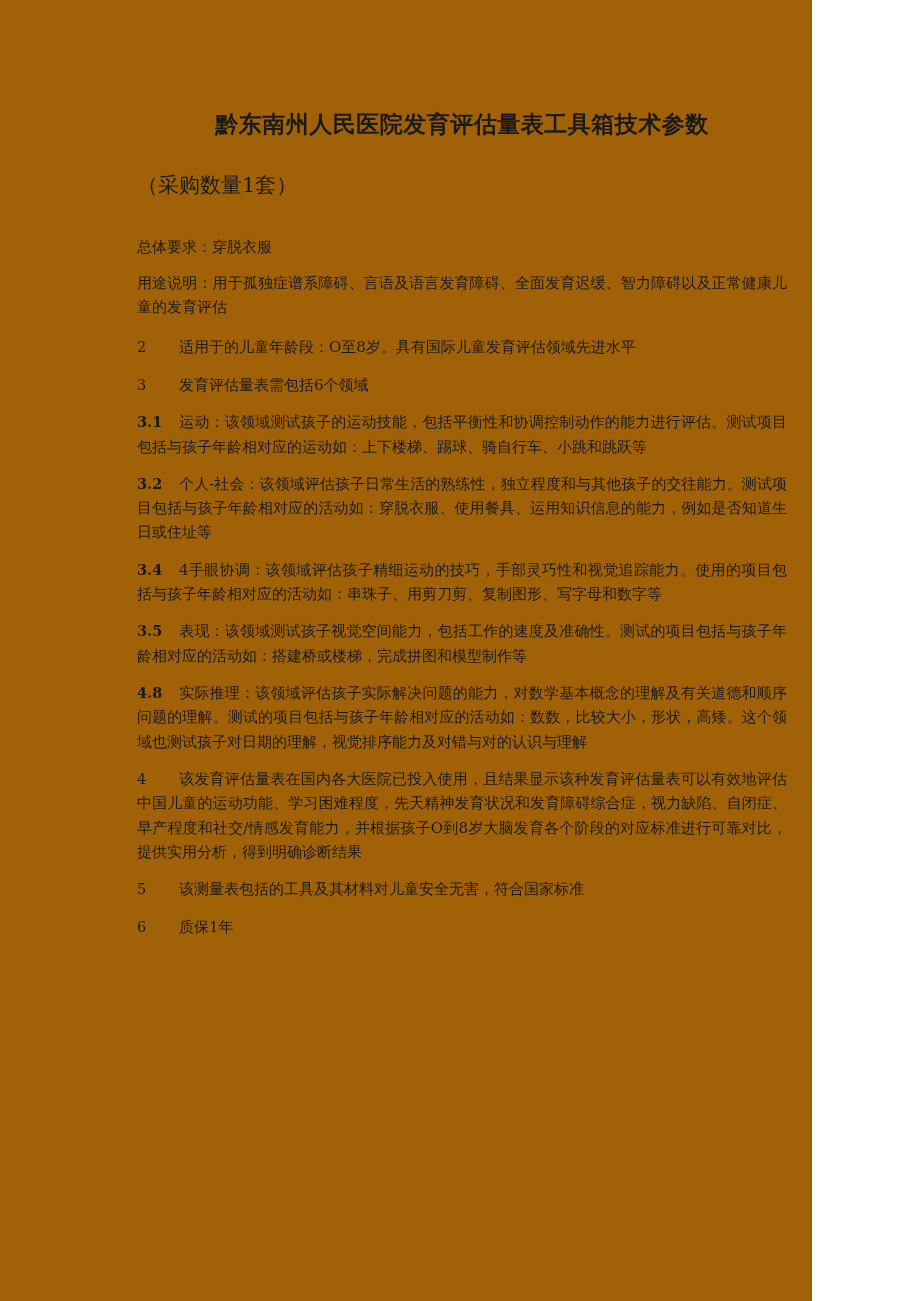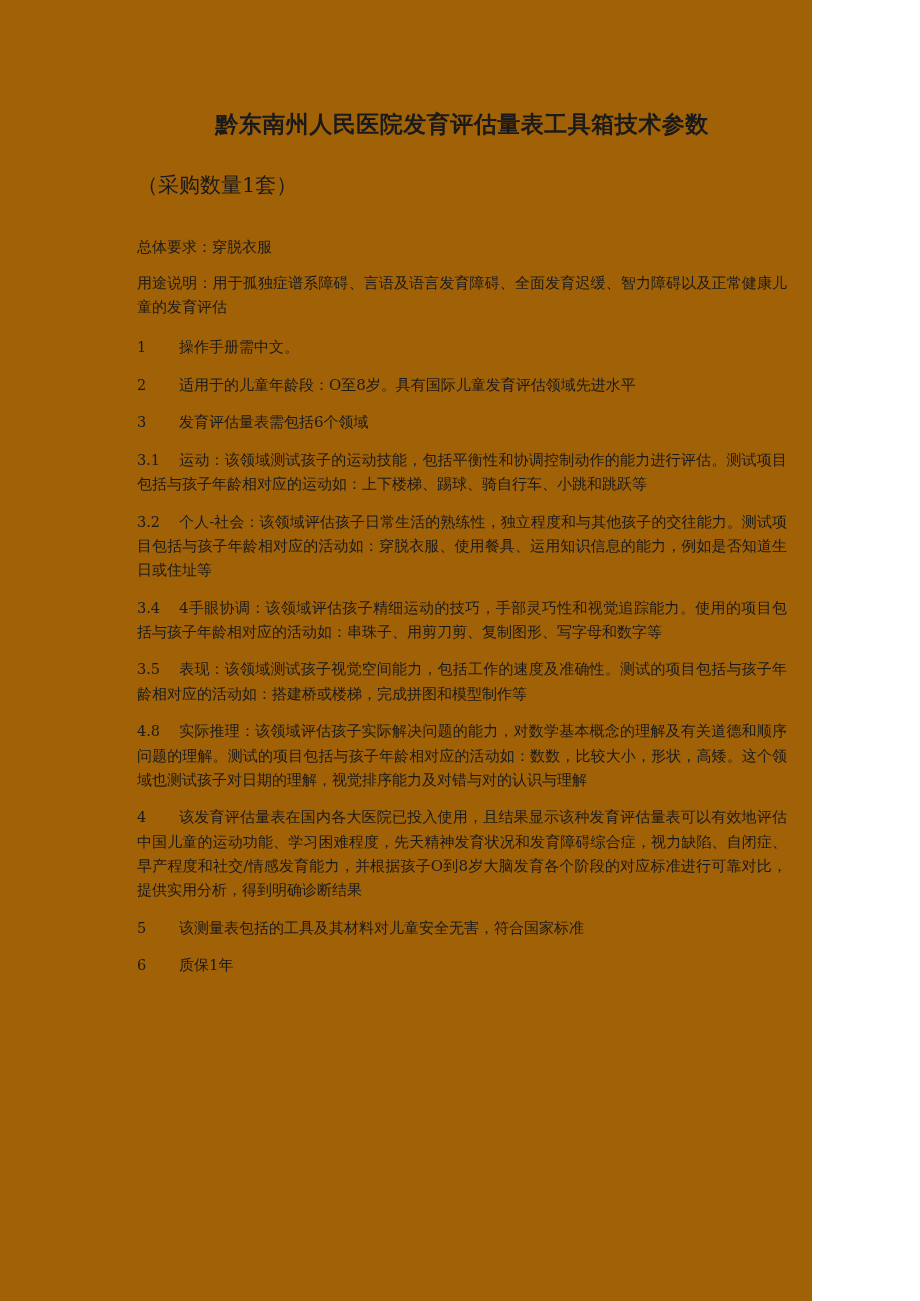--- a/index.html
+++ b/index.html
@@ -80,21 +80,21 @@
     line-height: 1.62;
     margin: 0 0 13px 0;
     text-align: justify;
     text-justify: inter-ideograph;
     word-break: break-all;
   }
 
   .item .num {
     display: inline-block;
     width: 42px;
-    font-weight: normal;
+    font-weight: bold;
     font-size: 14.5px;
     vertical-align: baseline;
   }
 
   .item.level1 .num {
     font-weight: normal;
   }
 
   .item .txt {
     display: inline;
@@ -109,21 +109,20 @@
     <h1 class="doc-title">黔东南州人民医院发育评估量表工具箱技术参数</h1>
 
     <h2 class="doc-subtitle">（采购数量1套）</h2>
 
     <div class="body-block">
       <div id="intro-block">
           <p class="para plain">总体要求：穿脱衣服</p>
           <p class="para plain">用途说明：用于孤独症谱系障碍、言语及语言发育障碍、全面发育迟缓、智力障碍以及正常健康儿童的发育评估</p>
         </div>
       <div id="items-block">
-          <p class="item level1"><span class="num">1</span><span class="txt">操作手册需中文。</span></p>
           <p class="item level1"><span class="num">2</span><span class="txt">适用于的儿童年龄段：O至8岁。具有国际儿童发育评估领域先进水平</span></p>
           <p class="item level1"><span class="num">3</span><span class="txt">发育评估量表需包括6个领域</span></p>
           <p class="item level2"><span class="num">3.1</span><span class="txt">运动：该领域测试孩子的运动技能，包括平衡性和协调控制动作的能力进行评估。测试项目包括与孩子年龄相对应的运动如：上下楼梯、踢球、骑自行车、小跳和跳跃等</span></p>
           <p class="item level2"><span class="num">3.2</span><span class="txt">个人-社会：该领域评估孩子日常生活的熟练性，独立程度和与其他孩子的交往能力。测试项目包括与孩子年龄相对应的活动如：穿脱衣服、使用餐具、运用知识信息的能力，例如是否知道生日或住址等</span></p>
           <p class="item level2"><span class="num">3.4</span><span class="txt">4手眼协调：该领域评估孩子精细运动的技巧，手部灵巧性和视觉追踪能力。使用的项目包括与孩子年龄相对应的活动如：串珠子、用剪刀剪、复制图形、写字母和数字等</span></p>
           <p class="item level2"><span class="num">3.5</span><span class="txt">表现：该领域测试孩子视觉空间能力，包括工作的速度及准确性。测试的项目包括与孩子年龄相对应的活动如：搭建桥或楼梯，完成拼图和模型制作等</span></p>
           <p class="item level2"><span class="num">4.8</span><span class="txt">实际推理：该领域评估孩子实际解决问题的能力，对数学基本概念的理解及有关道德和顺序问题的理解。测试的项目包括与孩子年龄相对应的活动如：数数，比较大小，形状，高矮。这个领域也测试孩子对日期的理解，视觉排序能力及对错与对的认识与理解</span></p>
           <p class="item level1"><span class="num">4</span><span class="txt">该发育评估量表在国内各大医院已投入使用，且结果显示该种发育评估量表可以有效地评估中国儿童的运动功能、学习困难程度，先天精神发育状况和发育障碍综合症，视力缺陷、自闭症、早产程度和社交/情感发育能力，并根据孩子O到8岁大脑发育各个阶段的对应标准进行可靠对比，提供实用分析，得到明确诊断结果</span></p>
           <p class="item level1"><span class="num">5</span><span class="txt">该测量表包括的工具及其材料对儿童安全无害，符合国家标准</span></p>
           <p class="item level1"><span class="num">6</span><span class="txt">质保1年</span></p>

